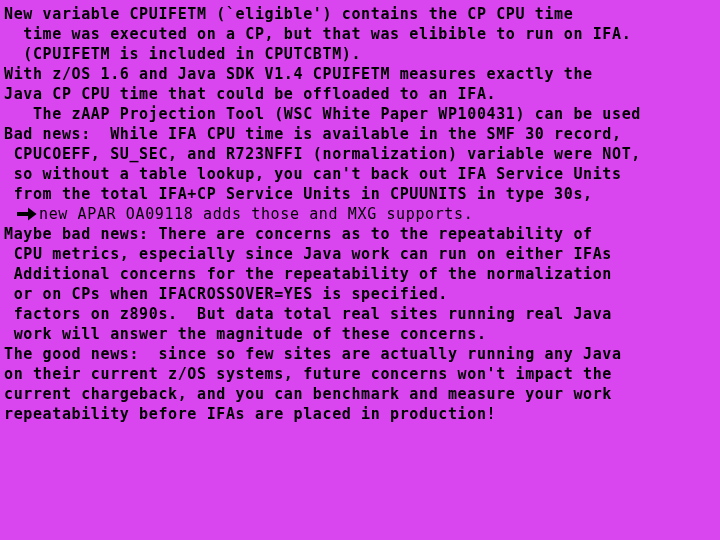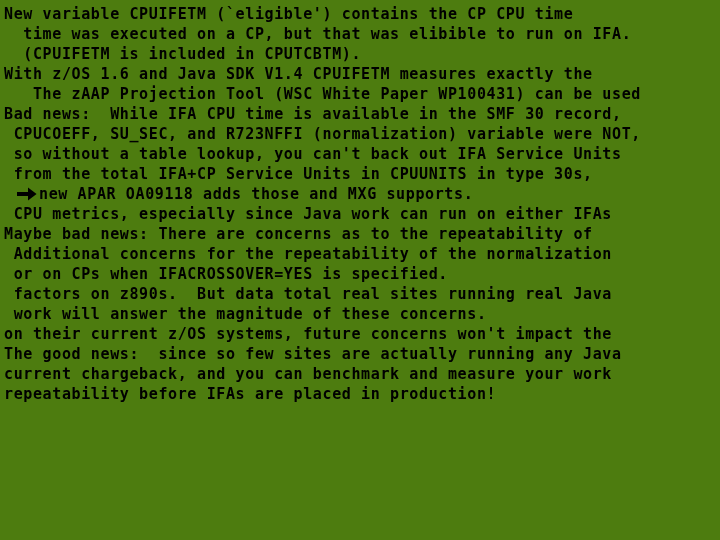--- a/index.html
+++ b/index.html
@@ -10,21 +10,21 @@
     width: 720px;
     height: 540px;
     background: #ffffff;
     font-family: "DejaVu Sans Mono", "Liberation Mono", monospace;
     overflow: hidden;
   }
   #slide {
     position: relative;
     width: 720px;
     height: 540px;
-    background: #4d7c0f;
+    background: #d946ef;
     box-sizing: border-box;
     padding: 4px 0 0 4px;
   }
   .line {
     display: block;
     height: 20px;
     line-height: 20px;
     font-size: 15px;
     font-weight: bold;
     color: #000000;
@@ -41,55 +41,56 @@
   .arrow-glyph {
     display: inline-block;
     width: 22px;
     margin-left: 13px;
     color: #000000;
     line-height: 20px;
   }
   .arrow-glyph svg { display: block; }
   .arrow-text {
     font-size: 15px;
-    font-weight: bold;
+    font-weight: normal;
     color: #000000;
     letter-spacing: 0.62px;
     white-space: pre;
     font-family: "DejaVu Sans Mono", "Liberation Mono", monospace;
   }
 </style>
 </head>
 <body>
 
 <div id="slide">
 
   <span class="line">New variable CPUIFETM (`eligible') contains the CP CPU time</span>
   <span class="line">  time was executed on a CP, but that was elibible to run on IFA.</span>
   <span class="line">  (CPUIFETM is included in CPUTCBTM).</span>
   <span class="line">With z/OS 1.6 and Java SDK V1.4 CPUIFETM measures exactly the</span>
+  <span class="line">Java CP CPU time that could be offloaded to an IFA.</span>
   <span class="line">   The zAAP Projection Tool (WSC White Paper WP100431) can be used</span>
   <span class="line">Bad news:  While IFA CPU time is available in the SMF 30 record,</span>
   <span class="line"> CPUCOEFF, SU_SEC, and R723NFFI (normalization) variable were NOT,</span>
   <span class="line"> so without a table lookup, you can't back out IFA Service Units</span>
   <span class="line"> from the total IFA+CP Service Units in CPUUNITS in type 30s,</span>
 
   <div class="arrow-line">
     <span class="arrow-glyph">
       <svg width="20" height="14" viewBox="0 0 20 14" aria-hidden="true">
         <path d="M0 5.1 L11 5.1 L11 0.6 L19.6 7 L11 13.4 L11 8.9 L0 8.9 Z" fill="#000000"></path>
       </svg>
     </span>
     <span class="arrow-text">new APAR OA09118 adds those and MXG supports.</span>
   </div>
 
+  <span class="line">Maybe bad news: There are concerns as to the repeatability of</span>
   <span class="line"> CPU metrics, especially since Java work can run on either IFAs</span>
-  <span class="line">Maybe bad news: There are concerns as to the repeatability of</span>
   <span class="line"> Additional concerns for the repeatability of the normalization</span>
   <span class="line"> or on CPs when IFACROSSOVER=YES is specified.</span>
   <span class="line"> factors on z890s.  But data total real sites running real Java</span>
   <span class="line"> work will answer the magnitude of these concerns.</span>
+  <span class="line">The good news:  since so few sites are actually running any Java</span>
   <span class="line">on their current z/OS systems, future concerns won't impact the</span>
-  <span class="line">The good news:  since so few sites are actually running any Java</span>
   <span class="line">current chargeback, and you can benchmark and measure your work</span>
   <span class="line">repeatability before IFAs are placed in production!</span>
 
 </div>
 
 </body></html>

